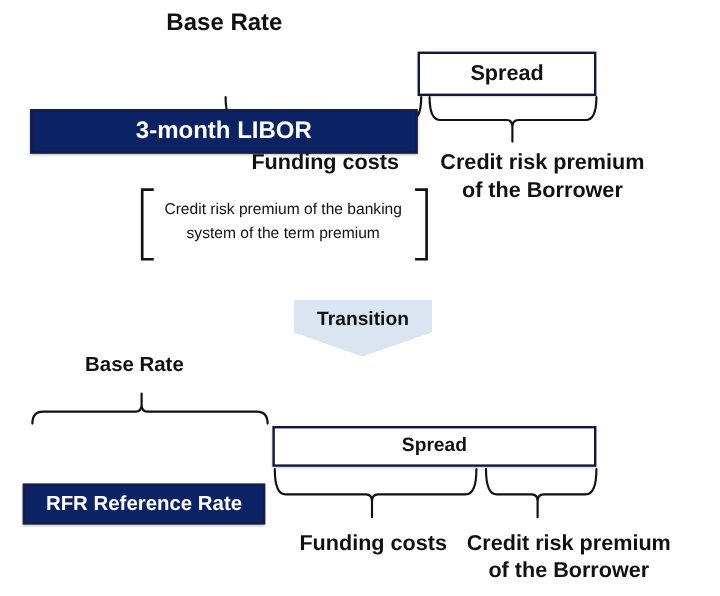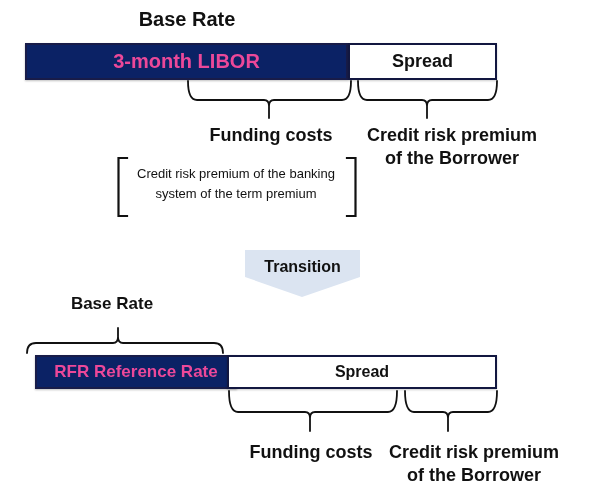--- a/index.html
+++ b/index.html
@@ -31,22 +31,23 @@
   }
   .bar-seg{
     position:absolute;
     display:flex;align-items:center;justify-content:center;
     box-sizing:border-box;
   }
   .navy-seg{
     background:var(--bar-navy);
     border:2px solid var(--bar-border);
     box-shadow:0 1px 2px rgba(0,0,0,.25);
-    color:#ec4899;
+    color:#ffffff;
     font-weight:700;
+    margin-top:48px;
   }
   .spread-box{
     background:#ffffff;
     border:2px solid var(--spread-border);
     box-shadow:0 1px 2px rgba(0,0,0,.2);
     color:var(--text);
     font-weight:700;
     text-align:right;
   }
   .overlay-svg{
@@ -98,21 +99,21 @@
   <div class="abs lbl" style="left:191px;top:124px;width:160px;font-size:18px;">Funding costs</div>
 
   <div class="abs lbl" style="left:359px;top:124px;width:186px;font-size:18px;">Credit risk premium of the Borrower</div>
 
   <div class="abs lbl" style="left:245px;top:258px;width:115px;font-size:16px;line-height:18px;">Transition</div>
 
   <div class="abs note" style="left:120px;top:164px;width:232px;">Credit risk premium of the banking system of the term premium</div>
 
   <div class="abs lbl" style="left:62px;top:294px;width:100px;font-size:17px;line-height:20px;">Base Rate</div>
 
-  <div class="bar-seg navy-seg" style="left:35px;top:355px;width:202px;height:34px;font-size:17px;">
+  <div class="bar-seg navy-seg" style="left:19px;top:355px;width:202px;height:34px;font-size:17px;">
     <span>RFR Reference Rate</span>
   </div>
   <div class="bar-seg spread-box" style="left:227px;top:355px;width:270px;height:34px;font-size:16px;">
     <span>Spread</span>
   </div>
 
   <div class="abs lbl" style="left:231px;top:441px;width:160px;font-size:18px;">Funding costs</div>
 
   <div class="abs lbl" style="left:378px;top:441px;width:192px;font-size:18px;">Credit risk premium of the Borrower</div>
 

